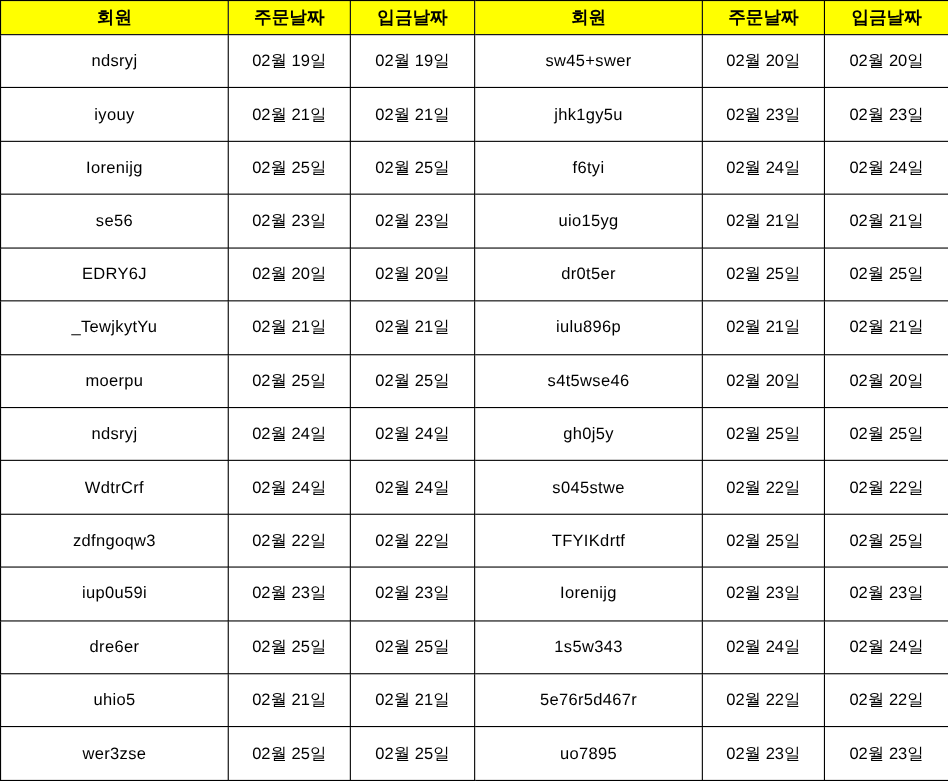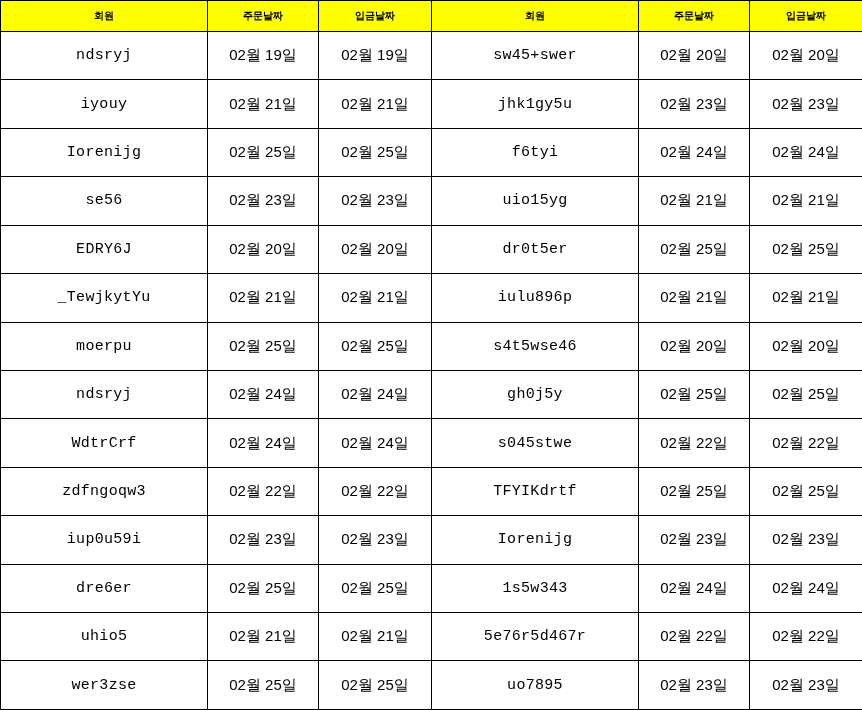--- a/index.html
+++ b/index.html
@@ -30,29 +30,29 @@
     vertical-align: middle;
     padding: 0;
     font-size: 15px;
     color: #000000;
     white-space: nowrap;
     overflow: hidden;
   }
   table.grid th {
     background: #ffff00;
     font-weight: bold;
-    font-size: 10px;
+    font-size: 16px;
     height: 30px;
     font-family: "Liberation Sans", sans-serif;
   }
   table.grid td {
     height: 35px;
   }
   td.member {
-    font-family: Liberation Mono, monospace;
+    font-family: Liberation Sans, sans-serif;
     font-size: 14.5px;
     letter-spacing: 0.3px;
   }
   td.date {
     font-family: "Liberation Sans", sans-serif;
     font-size: 15px;
   }
   col.c-member { width: 207px; }
   col.c-order  { width: 111px; }
   col.c-pay    { width: 113px; }

